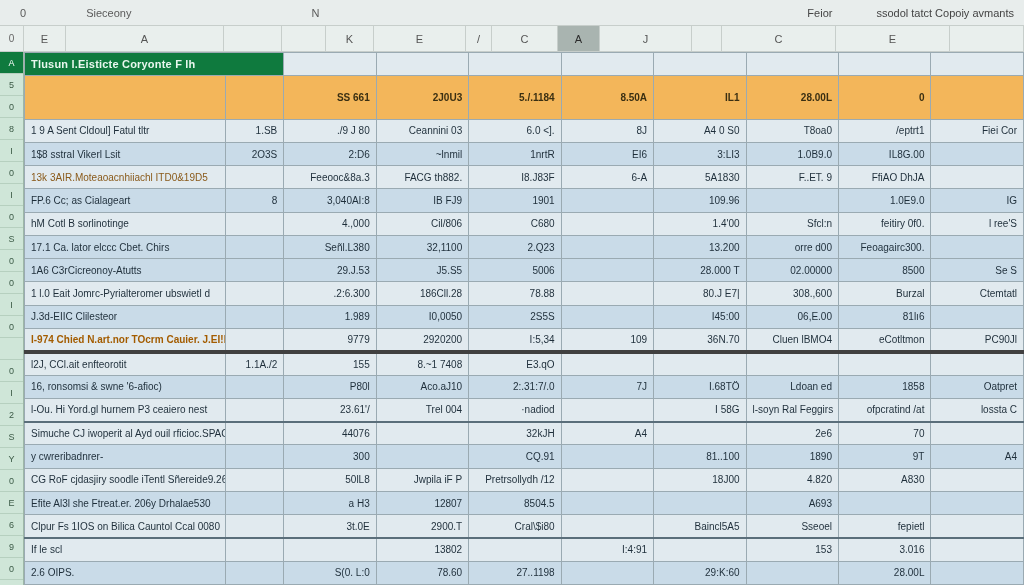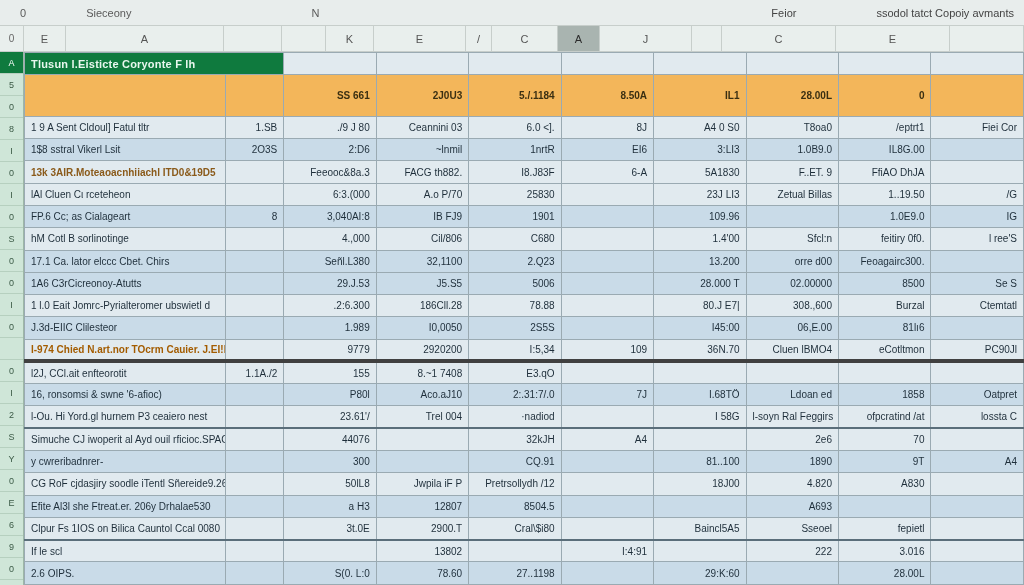--- a/index.html
+++ b/index.html
@@ -17,21 +17,21 @@
     gap: 40px;
   }
   .ribbon .ribbon-group {
     font-size: 11px;
     color: #5a5a5a;
     padding: 2px 10px;
   }
   .ribbon .ribbon-right {
     margin-left: auto;
     display: flex;
-    gap: 80px;
+    gap: 44px;
   }
   .ribbon .ribbon-right span { font-size: 11px; color: #444; }
 
   
   .col-header-row {
     height: 26px;
     background: #e9efed;
     display: flex;
     align-items: stretch;
     border-bottom: 1px solid #c7cecb;
@@ -135,21 +135,21 @@
     color: #3a2f12;
     font-weight: 600;
     height: 41px;
     text-align: right;
     font-size: 10px;
   }
   tr.header-band td.lbl { text-align: left; }
 
   
   tr.data.alt td { background: #c9dbe8; }
-  tr.data.emph td.lbl0 { color: #8a5a1a; font-weight:700;margin-top:16px; }
+  tr.data.emph td.lbl0 { color: #8a5a1a; font-weight:400;margin-top:16px; }
   tr.data.hl-orange td.lbl0 { color:#a35c00; font-weight:600; }
   tr.data.sep td { border-top: 4px solid #404040; }
   tr.data.sep2 td { border-top: 2px solid #5a6e7a; }
 
   
   col.c-lbl0 { width: 200px; }
   col.c-lbl1 { width: 58px; }
   col.c-d    { width: 92px; }
 
 </style>
@@ -280,32 +280,20 @@
             <td class="num"></td>
             <td class="num">Feeooc&amp;8a.3</td>
             <td class="num">FACG th882.</td>
             <td class="num">I8.J83F</td>
             <td class="num">6-A</td>
             <td class="num">5A1830</td>
             <td class="num">F..ET. 9</td>
             <td class="num">FfiAO DhJA</td>
             <td class="num"></td>
           </tr>
-          <tr class="data">
-            <td class="lbl lbl0">lAl Cluen Cι rceteheon</td>
-            <td class="num"></td>
-            <td class="num">6:3.(000</td>
-            <td class="num">A.o P/70</td>
-            <td class="num">25830</td>
-            <td class="num"></td>
-            <td class="num">23J LI3</td>
-            <td class="num">Zetual Billas</td>
-            <td class="num">1..19.50</td>
-            <td class="num">/G</td>
-          </tr>
           <tr class="data alt">
             <td class="lbl lbl0">FP.6 Cc; as Cialageart</td>
             <td class="num">8</td>
             <td class="num">3,040AI:8</td>
             <td class="num">IB FJ9</td>
             <td class="num">1901</td>
             <td class="num"></td>
             <td class="num">109.96</td>
             <td class="num"></td>
             <td class="num">1.0E9.0</td>
@@ -480,21 +468,21 @@
             <td class="num"></td>
           </tr>
           <tr class="data sep2">
             <td class="lbl lbl0">If le scl</td>
             <td class="num"></td>
             <td class="num"></td>
             <td class="num">13802</td>
             <td class="num"></td>
             <td class="num">I:4:91</td>
             <td class="num"></td>
-            <td class="num">222</td>
+            <td class="num">153</td>
             <td class="num">3.016</td>
             <td class="num"></td>
           </tr>
           <tr class="data alt">
             <td class="lbl lbl0">2.6 OIPS.</td>
             <td class="num"></td>
             <td class="num">S(0. L:0</td>
             <td class="num">78.60</td>
             <td class="num">27..1198</td>
             <td class="num"></td>

